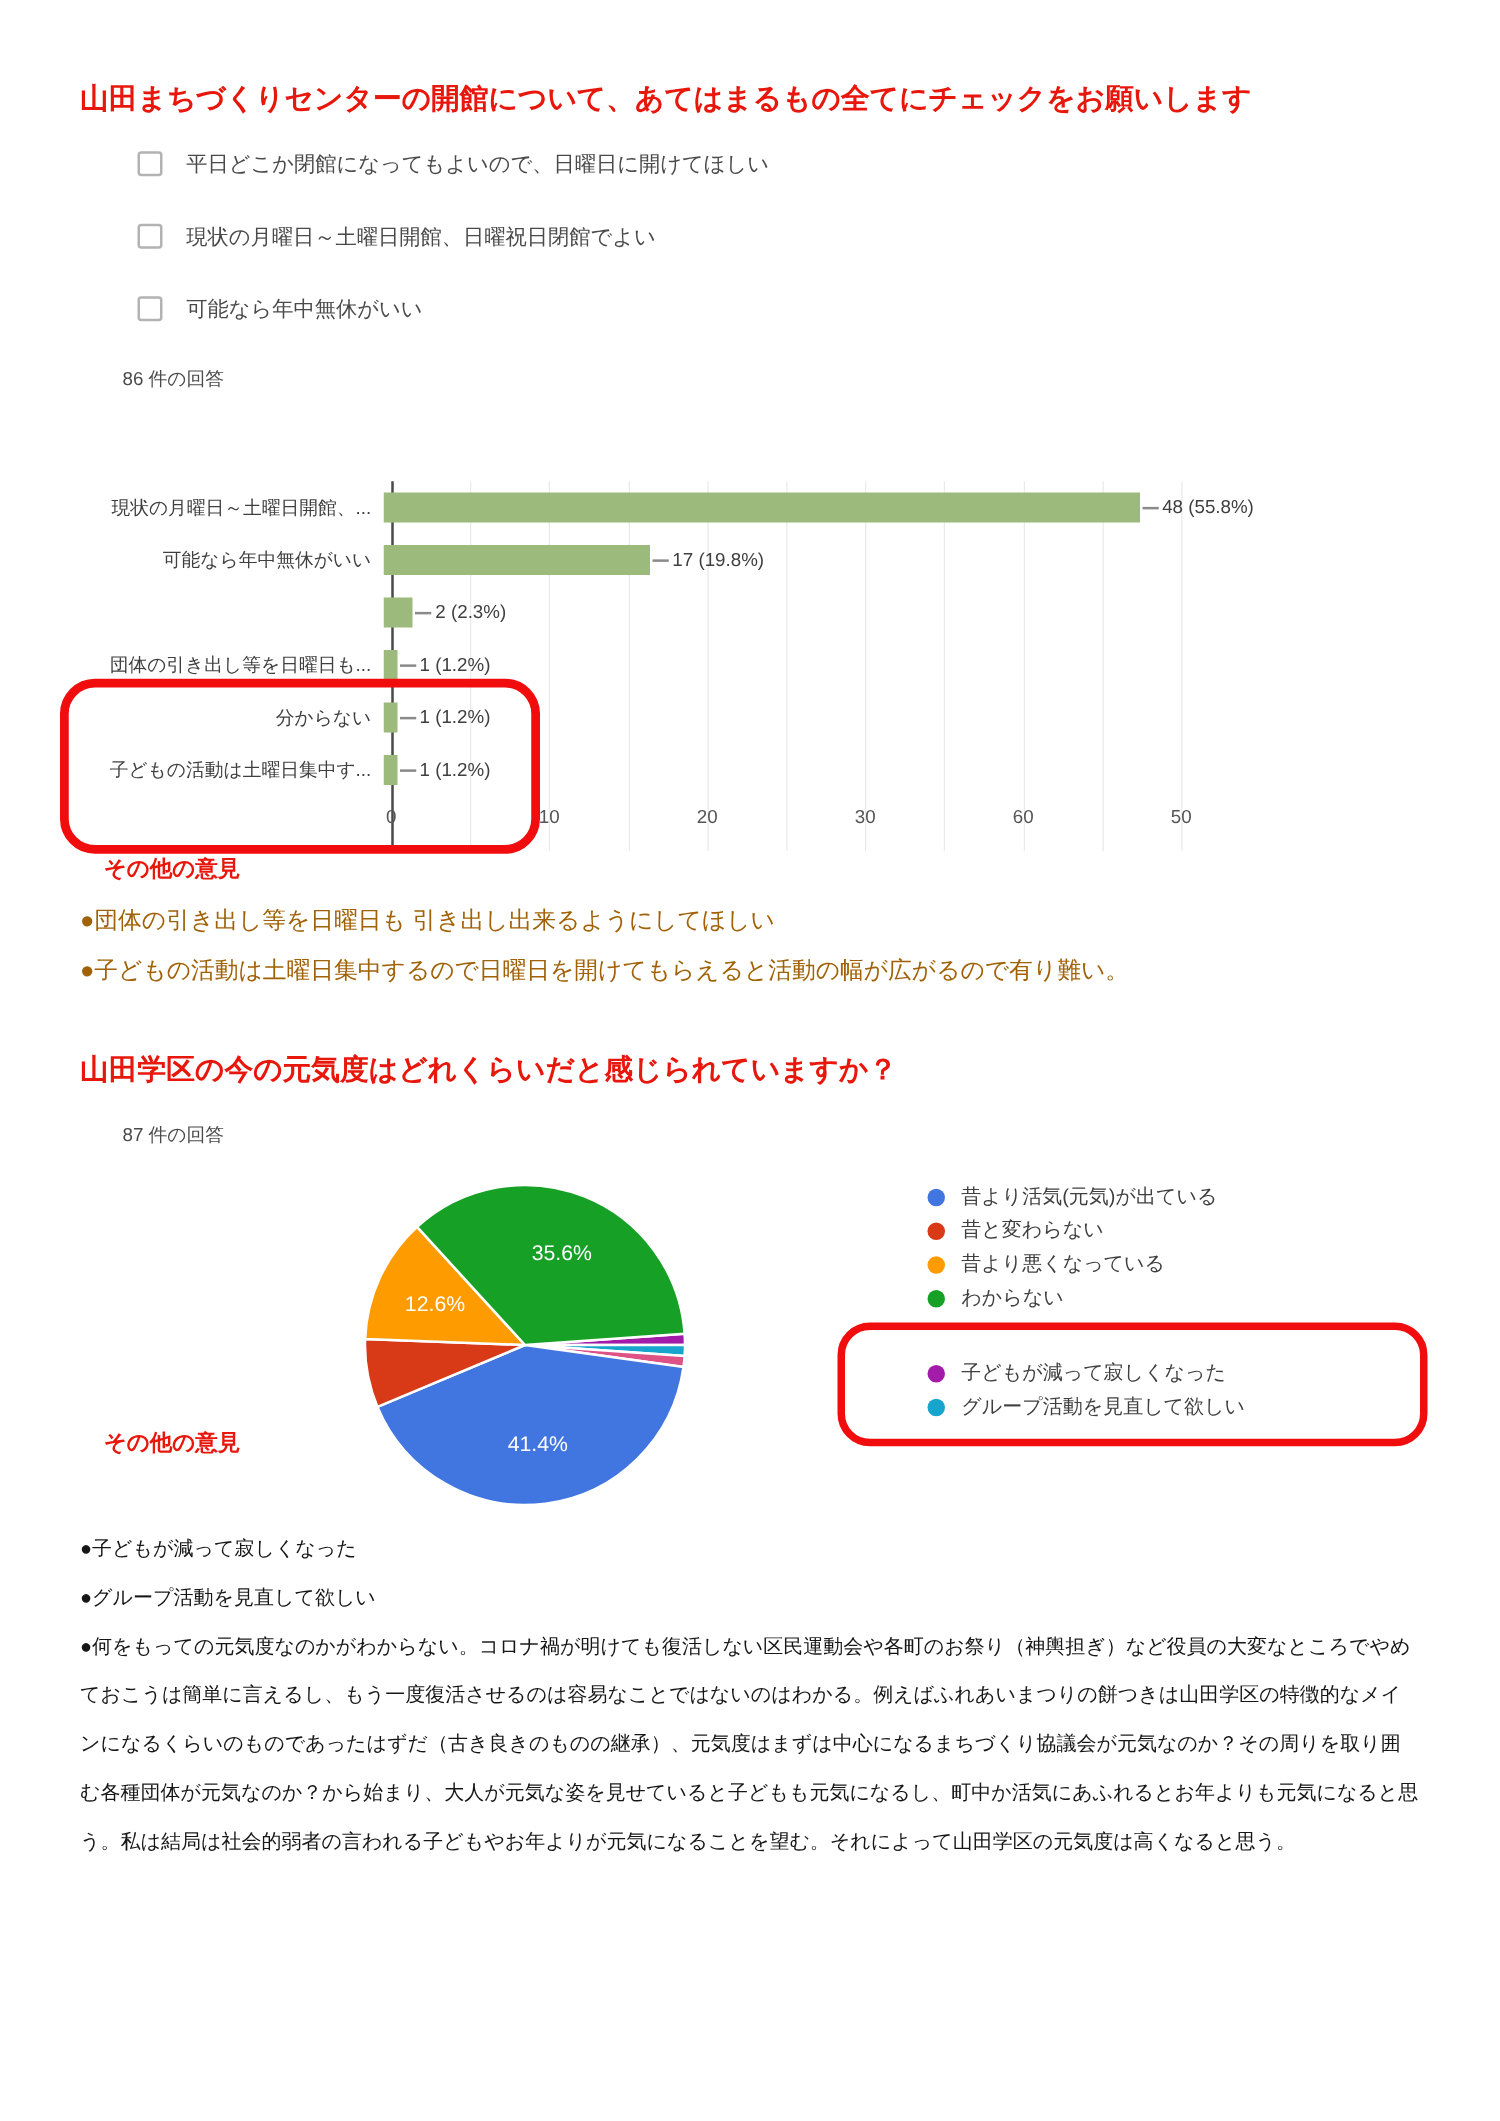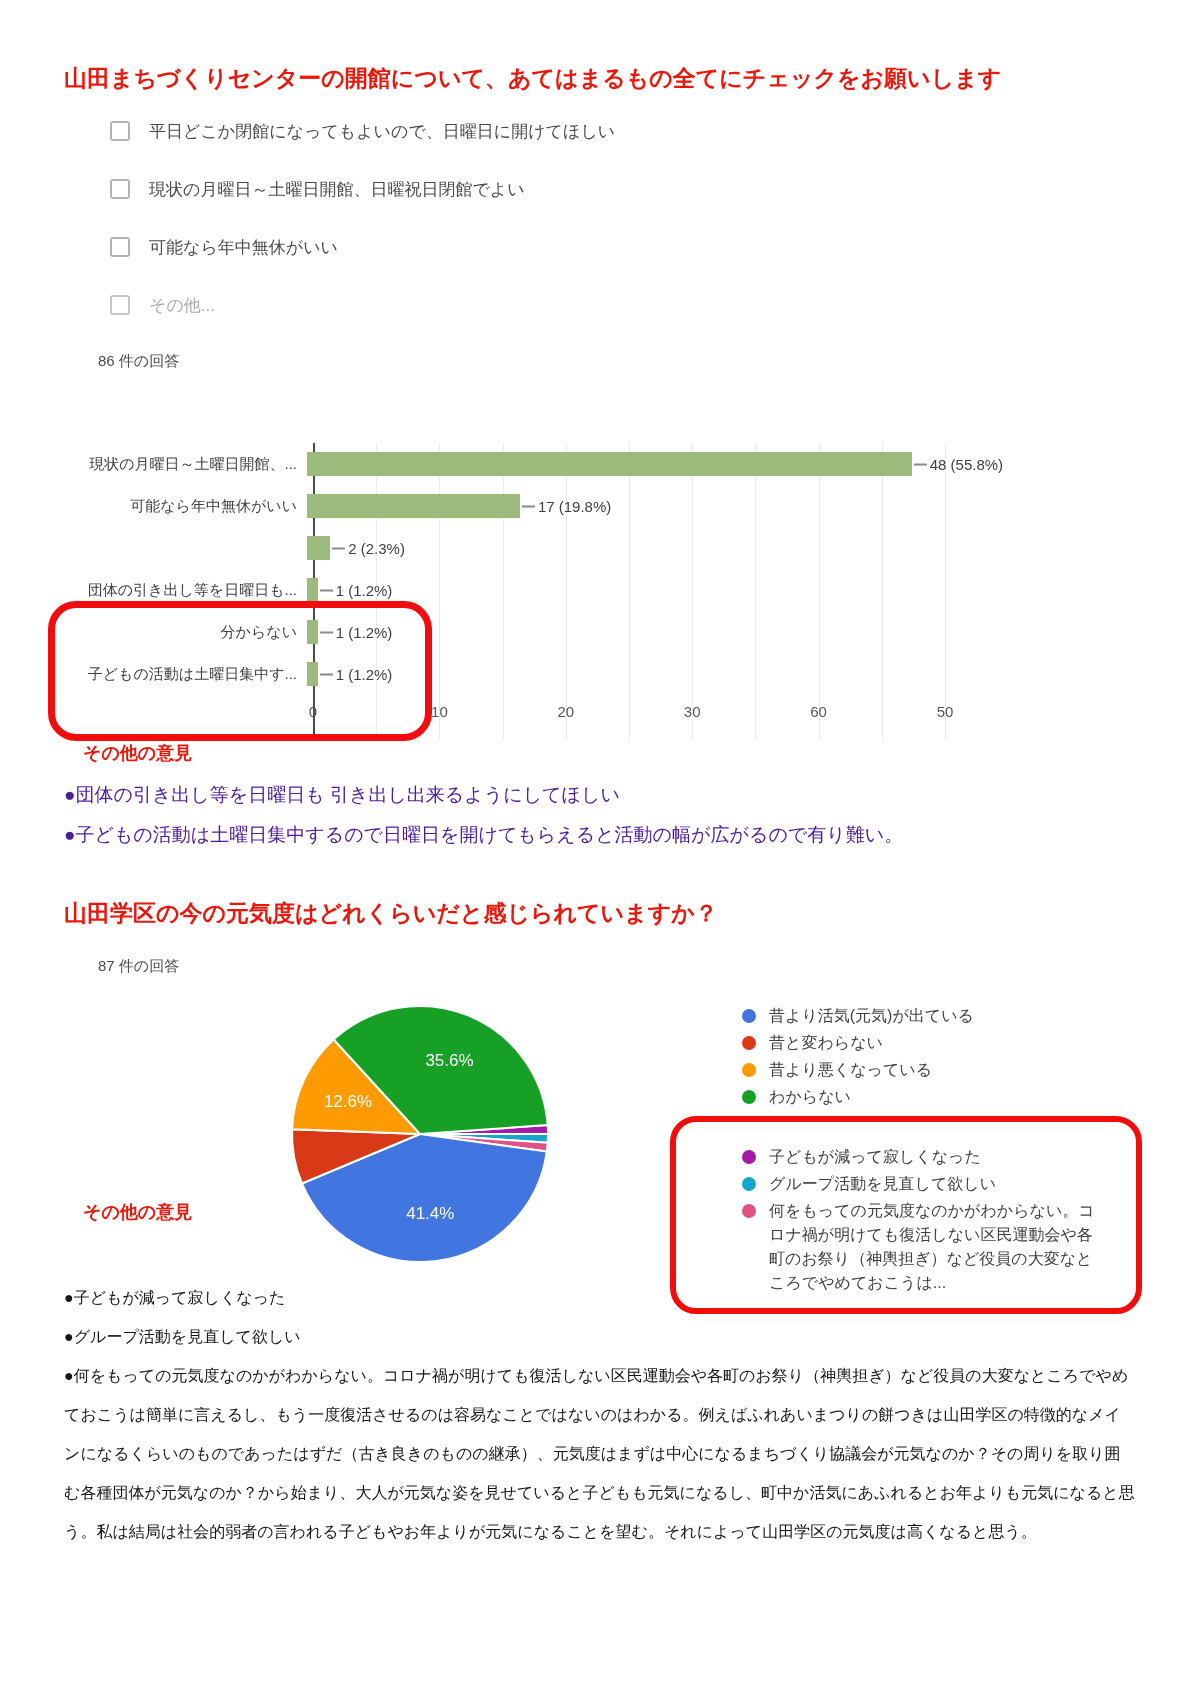--- a/index.html
+++ b/index.html
@@ -39,21 +39,21 @@
   .bar-track{position:relative;width:632px;height:100%;}
   .bar-fill{position:absolute;left:2px;top:9px;height:24px;background:var(--bar-green);}
   .bar-value{position:absolute;top:50%;transform:translateY(-50%);display:flex;align-items:center;font-size:15px;color:#3f3f3f;white-space:nowrap;}
   .bar-value .tick{width:13px;height:2px;background:#8a8a8a;margin-right:3px;}
   .bar-axis{position:relative;margin-left:249px;width:632px;height:24px;margin-top:8px;}
   .axis-tick{position:absolute;transform:translateX(-50%);font-size:15px;color:#565656;}
   .annotation-box-1{position:absolute;left:-16px;top:158px;width:384px;height:140px;
     border:7px solid var(--ann-red);border-radius:28px;pointer-events:none;}
 
   .other-label{margin:14px 0 0 19px;font-size:18px;font-weight:bold;color:var(--accent-red);}
-  .opinions-1{margin-top:10px;font-size:19px;color:#4c1d95;line-height:40px;}
+  .opinions-1{margin-top:10px;font-size:19px;color:#a16207;line-height:40px;}
 
   
   .chart2{position:relative;margin-top:18px;height:274px;}
   .pie-svg{position:absolute;left:216px;top:0;}
   .legend{position:absolute;left:678px;top:10px;width:352px;}
   .legend-item{display:flex;align-items:flex-start;gap:13px;margin-bottom:3px;font-size:16px;color:#3f3f3f;line-height:24px;}
   .legend-dot{flex:0 0 14px;width:14px;height:14px;border-radius:50%;margin-top:5px;}
   .legend-ann{border:6px solid var(--ann-red);border-radius:26px;margin:7px 0 0 -72px;
     padding:23px 30px 10px 66px;width:472px;}
   .other-label-2{position:absolute;left:19px;top:206px;font-size:18px;font-weight:bold;color:var(--accent-red);}
@@ -74,24 +74,20 @@
         <span class="checkbox"></span>
         <span class="option-label">平日どこか閉館になってもよいので、日曜日に開けてほしい</span>
       </div>
       <div class="option">
         <span class="checkbox"></span>
         <span class="option-label">現状の月曜日～土曜日開館、日曜祝日閉館でよい</span>
       </div>
       <div class="option">
         <span class="checkbox"></span>
         <span class="option-label">可能なら年中無休がいい</span>
-      </div>
-      <div class="option muted">
-        <span class="checkbox"></span>
-        <span class="option-label">その他...</span>
       </div>
     </div>
 
     <div class="resp-count">86 件の回答</div>
 
     <div class="barchart">
       <div class="bar-grid">
           <div class="gridline zero" style="left: 0%;"></div>
           <div class="gridline" style="left: 10%;"></div>
           <div class="gridline" style="left: 20%;"></div>
@@ -222,24 +218,20 @@
           </div>
         <div class="legend-ann">
             <div class="legend-item">
               <span class="legend-dot" style="background: rgb(162, 28, 169);"></span>
               <span>子どもが減って寂しくなった</span>
             </div>
             <div class="legend-item">
               <span class="legend-dot" style="background: rgb(24, 165, 205);"></span>
               <span>グループ活動を見直して欲しい</span>
             </div>
-            <div class="legend-item">
-              <span class="legend-dot" style="background: rgb(222, 82, 133);"></span>
-              <span>何をもっての元気度なのかがわからない。コロナ禍が明けても復活しない区民運動会や各町のお祭り（神輿担ぎ）など役員の大変なところでやめておこうは...</span>
-            </div>
           </div>
       </div>
       <div class="other-label-2">その他の意見</div>
     </div>
 
     <div class="opinions-2">
       <div class="opinion-line">●子どもが減って寂しくなった</div>
       <div class="opinion-line">●グループ活動を見直して欲しい</div>
       <div class="opinion-line">●何をもっての元気度なのかがわからない。コロナ禍が明けても復活しない区民運動会や各町のお祭り（神輿担ぎ）など役員の大変なところでやめておこうは簡単に言えるし、もう一度復活させるのは容易なことではないのはわかる。例えばふれあいまつりの餅つきは山田学区の特徴的なメインになるくらいのものであったはずだ（古き良きのものの継承）、元気度はまずは中心になるまちづくり協議会が元気なのか？その周りを取り囲む各種団体が元気なのか？から始まり、大人が元気な姿を見せていると子どもも元気になるし、町中か活気にあふれるとお年よりも元気になると思う。私は結局は社会的弱者の言われる子どもやお年よりが元気になることを望む。それによって山田学区の元気度は高くなると思う。</div>
     </div>

